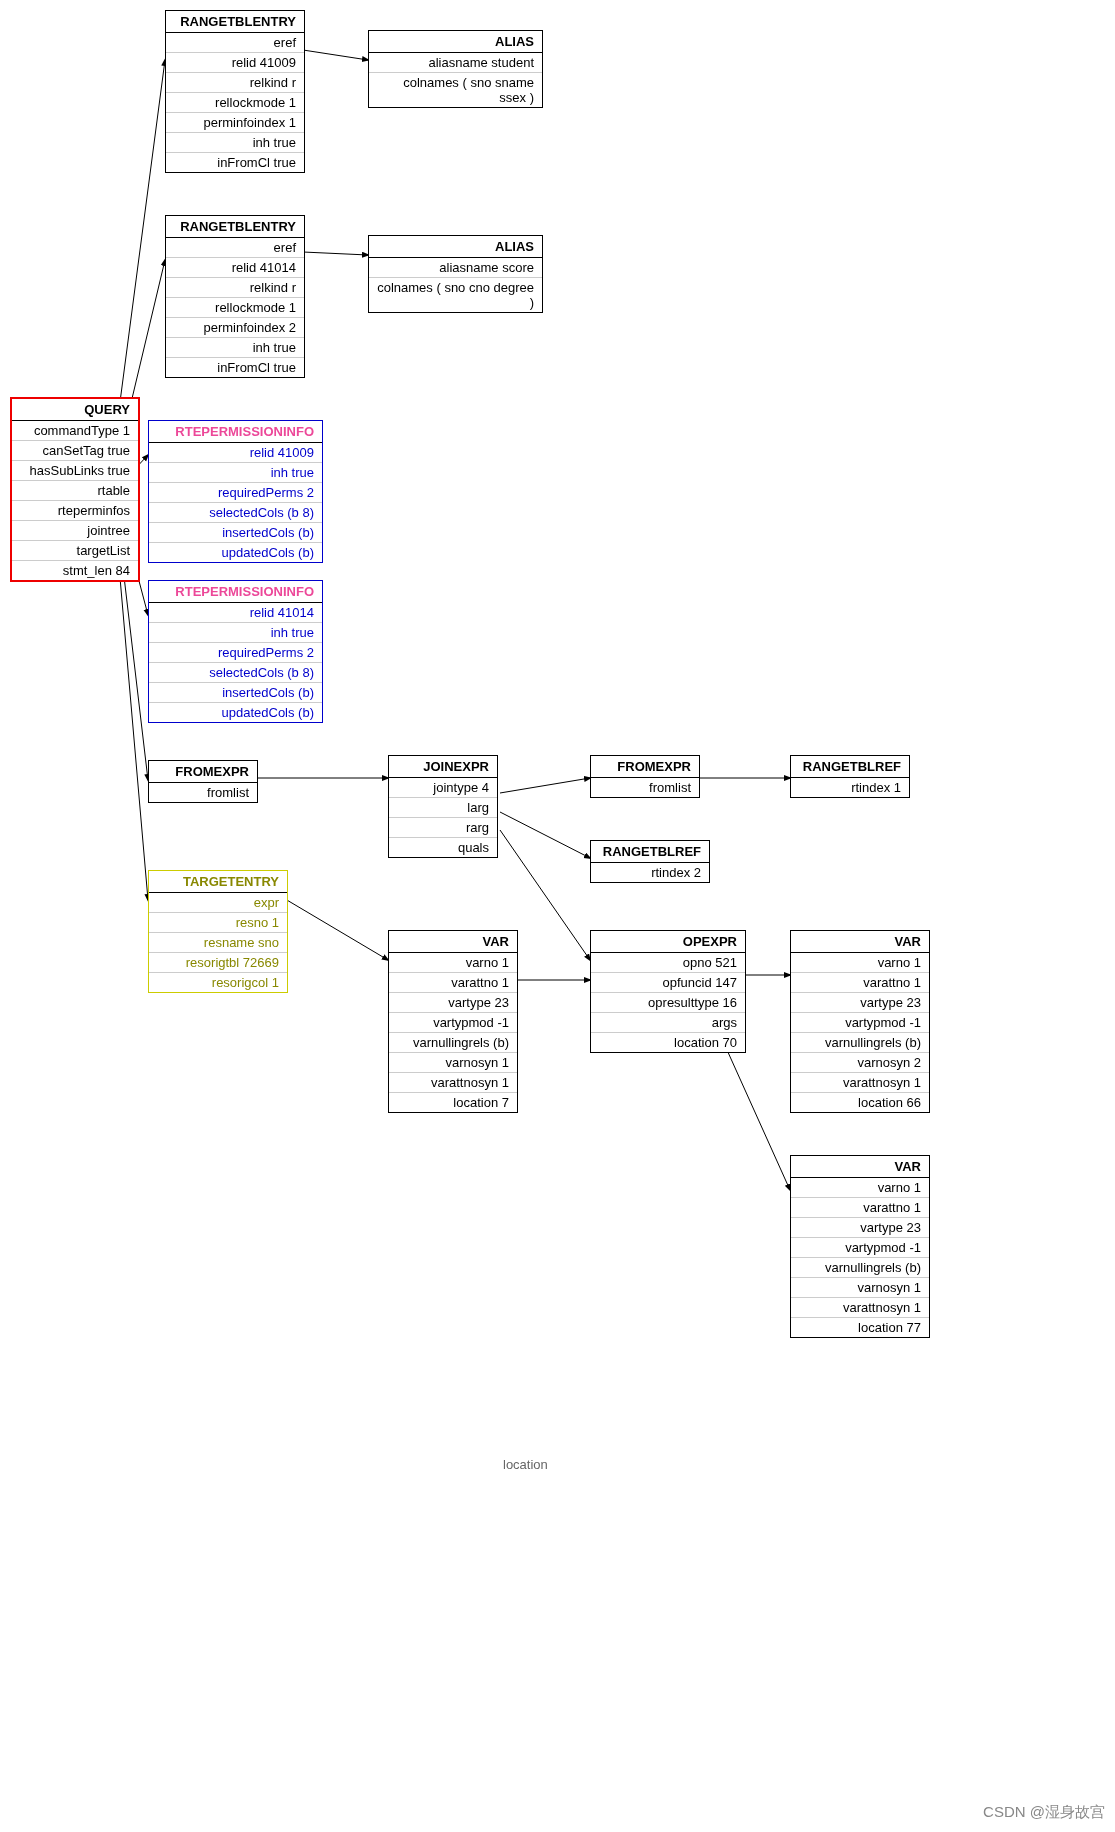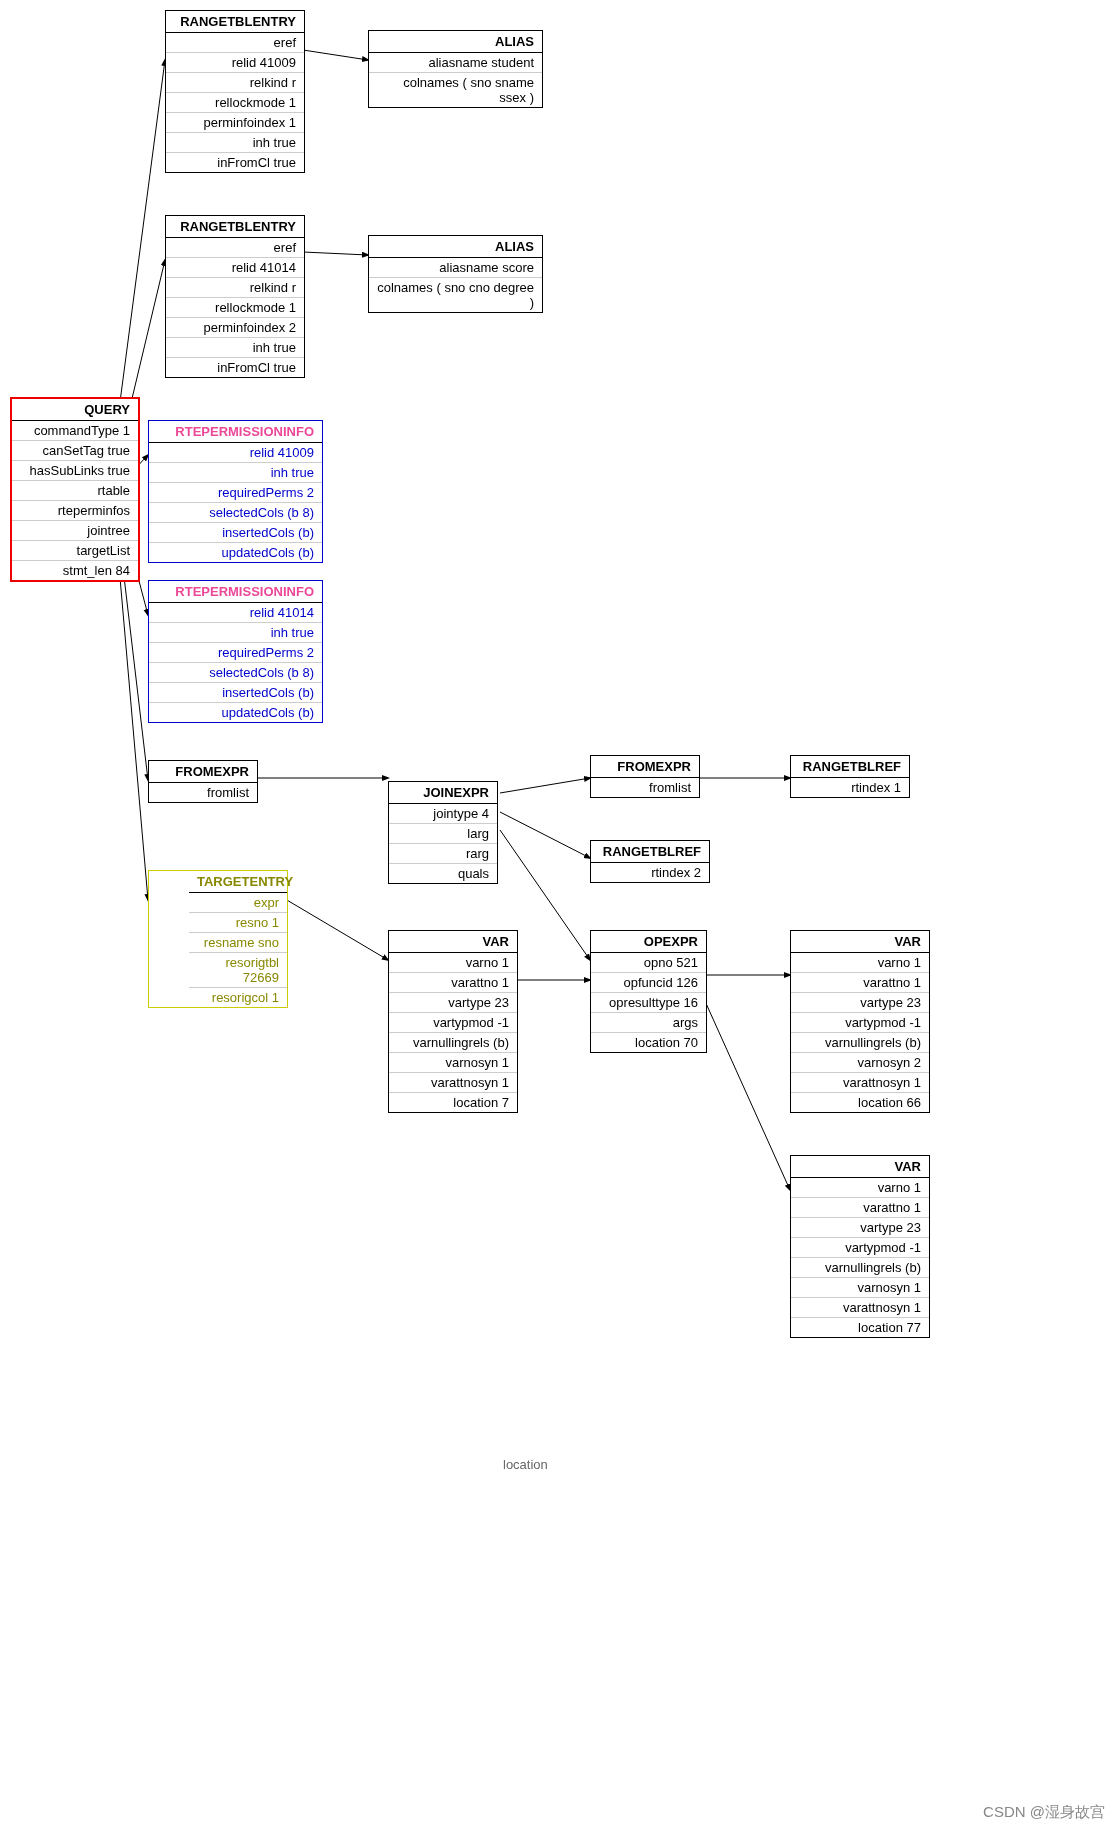--- a/index.html
+++ b/index.html
@@ -162,21 +162,21 @@
   <div class="node-row">selectedCols (b 8)</div>
   <div class="node-row">insertedCols (b)</div>
   <div class="node-row">updatedCols (b)</div>
 </div>
 
 <div class="node" style="left:148px;top:760px;width:110px;">
   <div class="node-title">FROMEXPR</div>
   <div class="node-row">fromlist</div>
 </div>
 
-<div class="node" style="left:388px;top:781px;width:110px;">
+<div class="node" style="left:388px;top:755px;width:110px;">
   <div class="node-title">JOINEXPR</div>
   <div class="node-row">jointype 4</div>
   <div class="node-row">larg</div>
   <div class="node-row">rarg</div>
   <div class="node-row">quals</div>
 </div>
 
 <div class="node" style="left:590px;top:755px;width:110px;">
   <div class="node-title">FROMEXPR</div>
   <div class="node-row">fromlist</div>
@@ -185,45 +185,45 @@
 <div class="node" style="left:790px;top:755px;width:120px;">
   <div class="node-title">RANGETBLREF</div>
   <div class="node-row">rtindex 1</div>
 </div>
 
 <div class="node" style="left:590px;top:840px;width:120px;">
   <div class="node-title">RANGETBLREF</div>
   <div class="node-row">rtindex 2</div>
 </div>
 
-<div class="node node-yellow" style="left:148px;top:870px;width:140px;padding-left:40px;">
+<div class="node node-yellow" style="left:148px;top:870px;width:140px;">
   <div class="node-title">TARGETENTRY</div>
   <div class="node-row">expr</div>
   <div class="node-row">resno 1</div>
   <div class="node-row">resname sno</div>
   <div class="node-row">resorigtbl 72669</div>
   <div class="node-row">resorigcol 1</div>
 </div>
 
 <div class="node" style="left:388px;top:930px;width:130px;">
   <div class="node-title">VAR</div>
   <div class="node-row">varno 1</div>
   <div class="node-row">varattno 1</div>
   <div class="node-row">vartype 23</div>
   <div class="node-row">vartypmod -1</div>
   <div class="node-row">varnullingrels (b)</div>
   <div class="node-row">varnosyn 1</div>
   <div class="node-row">varattnosyn 1</div>
   <div class="node-row">location 7</div>
 </div>
 
-<div class="node" style="left:590px;top:930px;width:117px;">
+<div class="node" style="left:590px;top:930px;width:156px;">
   <div class="node-title">OPEXPR</div>
   <div class="node-row">opno 521</div>
-  <div class="node-row">opfuncid 126</div>
+  <div class="node-row">opfuncid 147</div>
   <div class="node-row">opresulttype 16</div>
   <div class="node-row">args</div>
   <div class="node-row">location 70</div>
 </div>
 
 <div class="node" style="left:790px;top:930px;width:140px;">
   <div class="node-title">VAR</div>
   <div class="node-row">varno 1</div>
   <div class="node-row">varattno 1</div>
   <div class="node-row">vartype 23</div>

